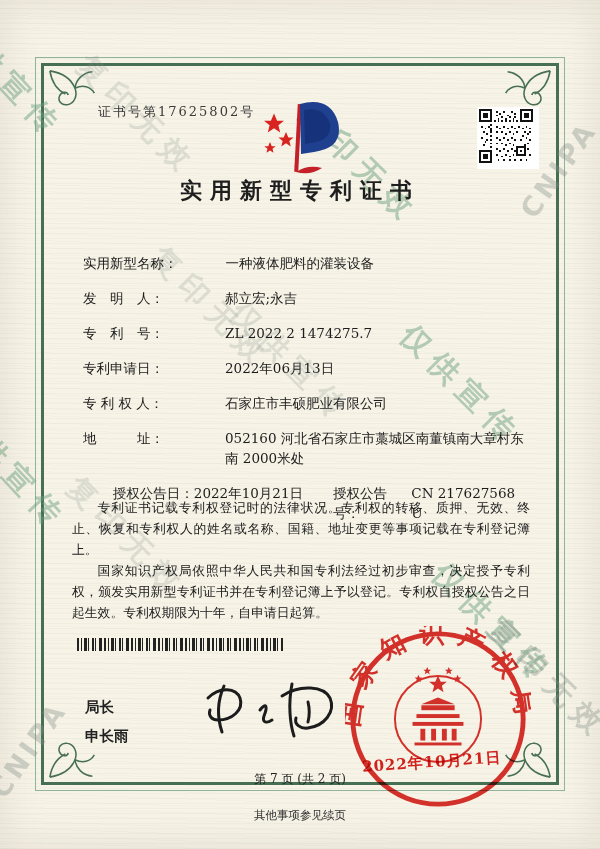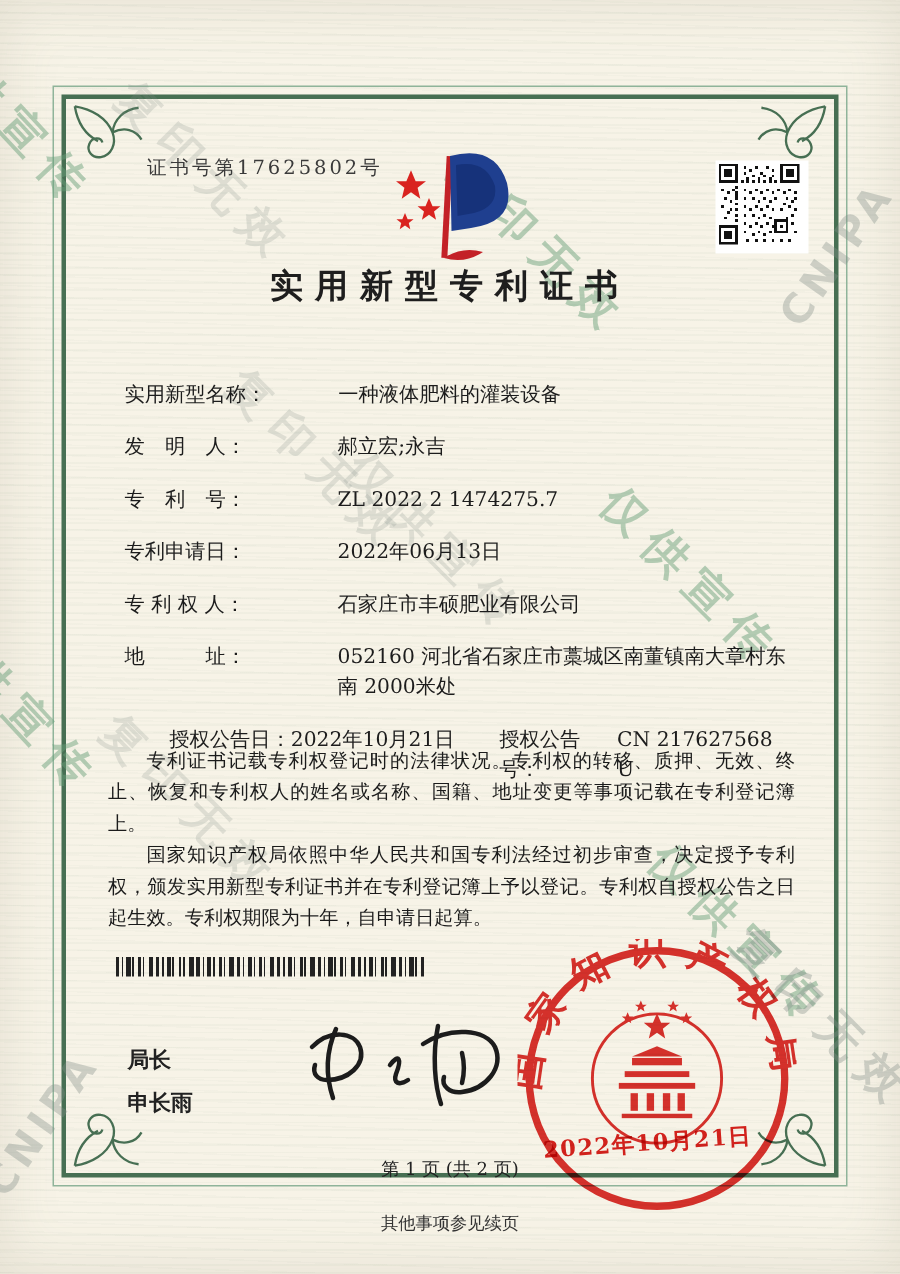--- a/index.html
+++ b/index.html
@@ -264,16 +264,16 @@
         <rect x="77" y="105" width="5" height="12"></rect>
         <rect x="88" y="105" width="5" height="12"></rect>
         <rect x="99" y="105" width="5" height="12"></rect>
         <rect x="109" y="105" width="5" height="12"></rect>
         <rect x="71" y="119" width="48" height="3"></rect>
       </g>
     </svg>
   </div>
   <div class="seal-date">2022年10月21日</div>
 
-  <div class="page-num">第 1 页 (共 2 页)</div>
+  <div class="page-num">第 7 页 (共 2 页)</div>
   <div class="footer-note">其他事项参见续页</div>
 
 </div>
 
 </body></html>

